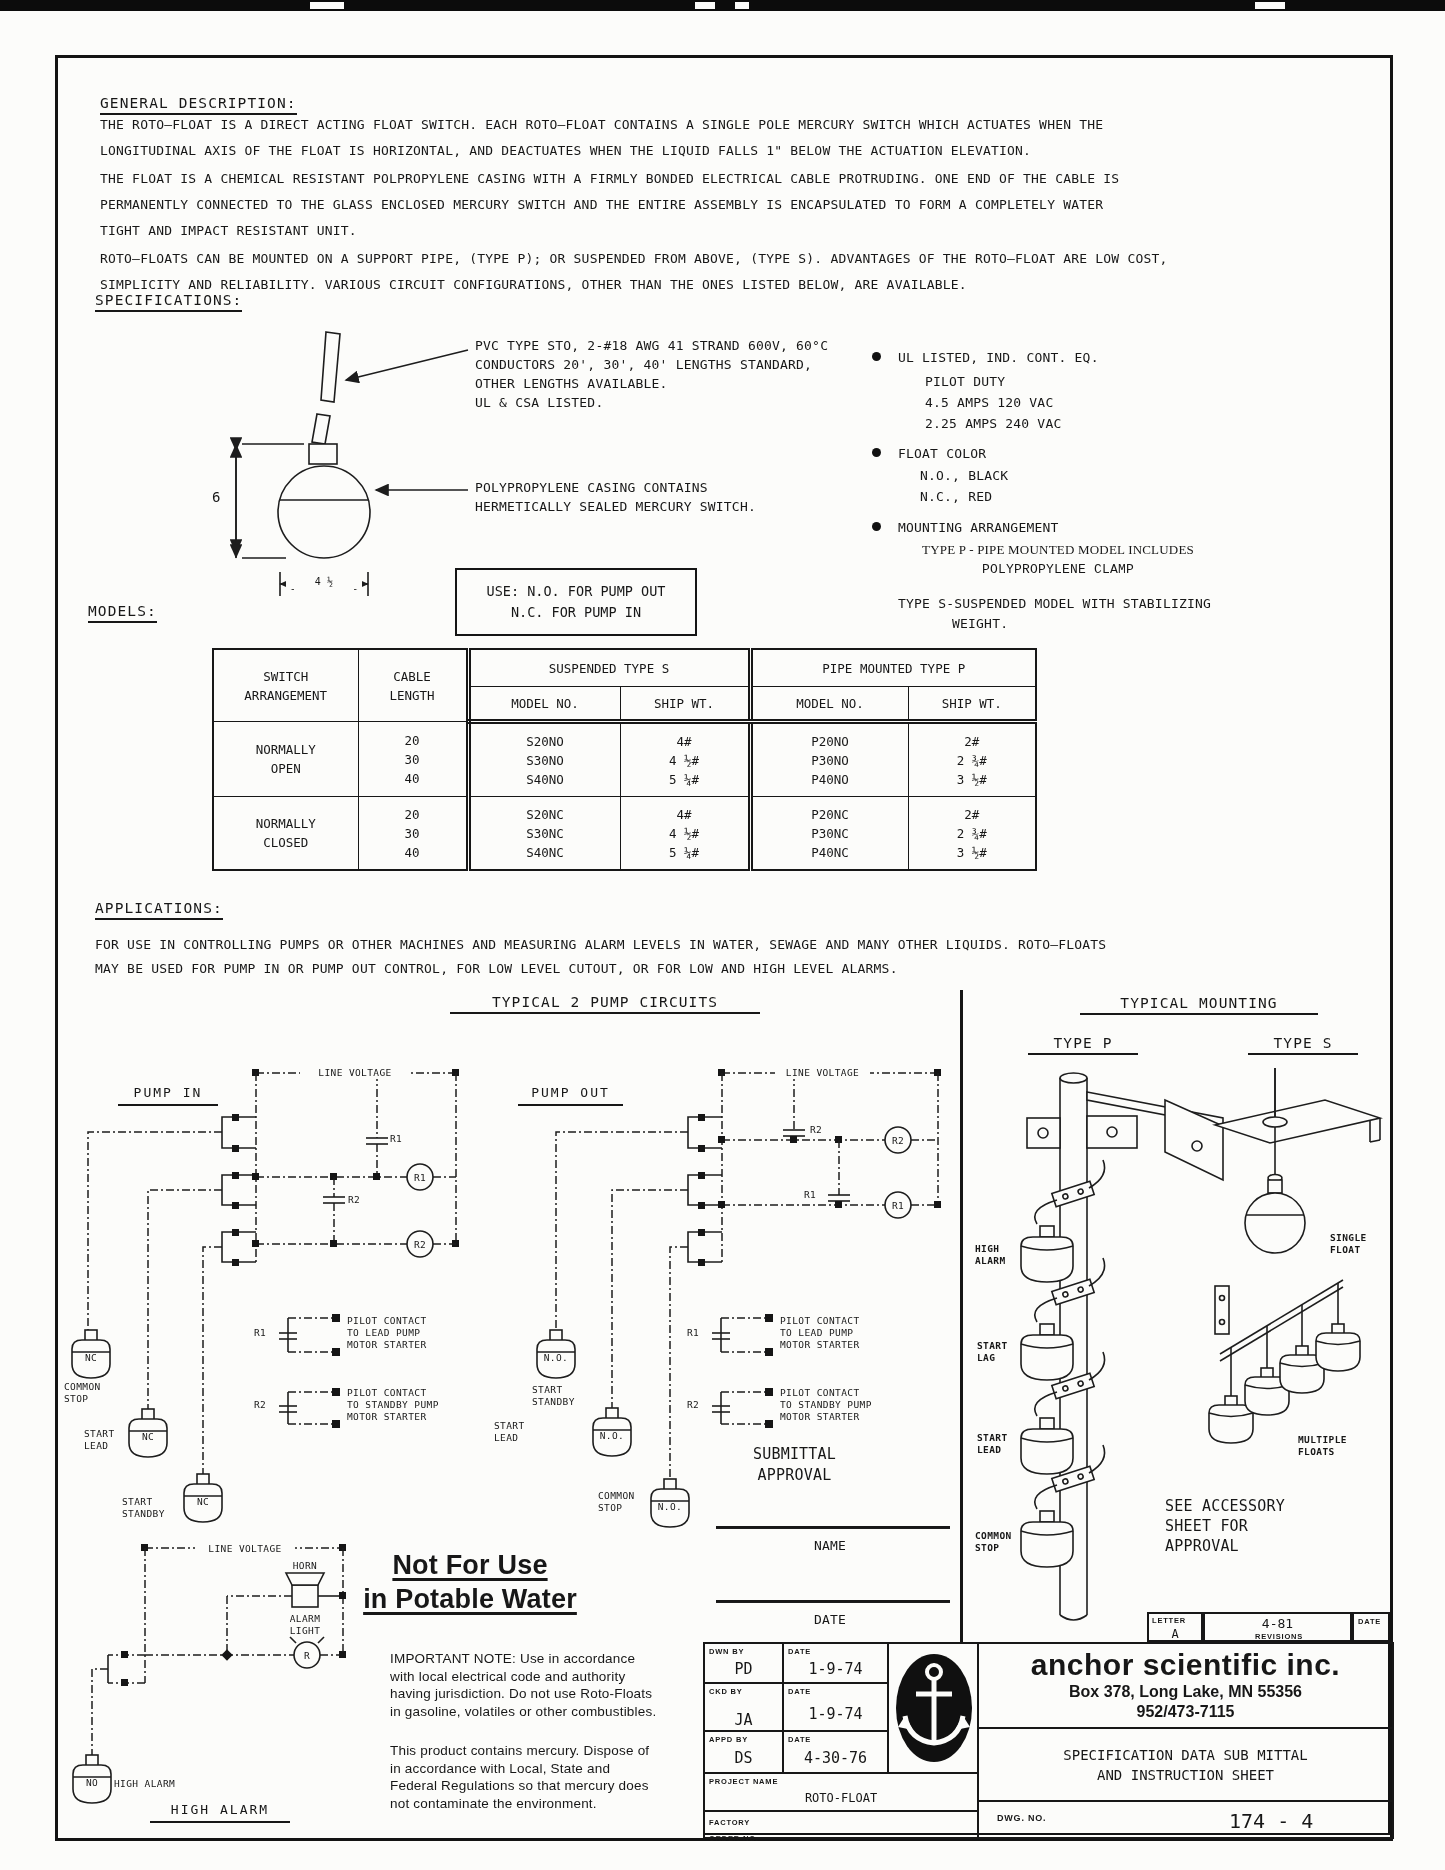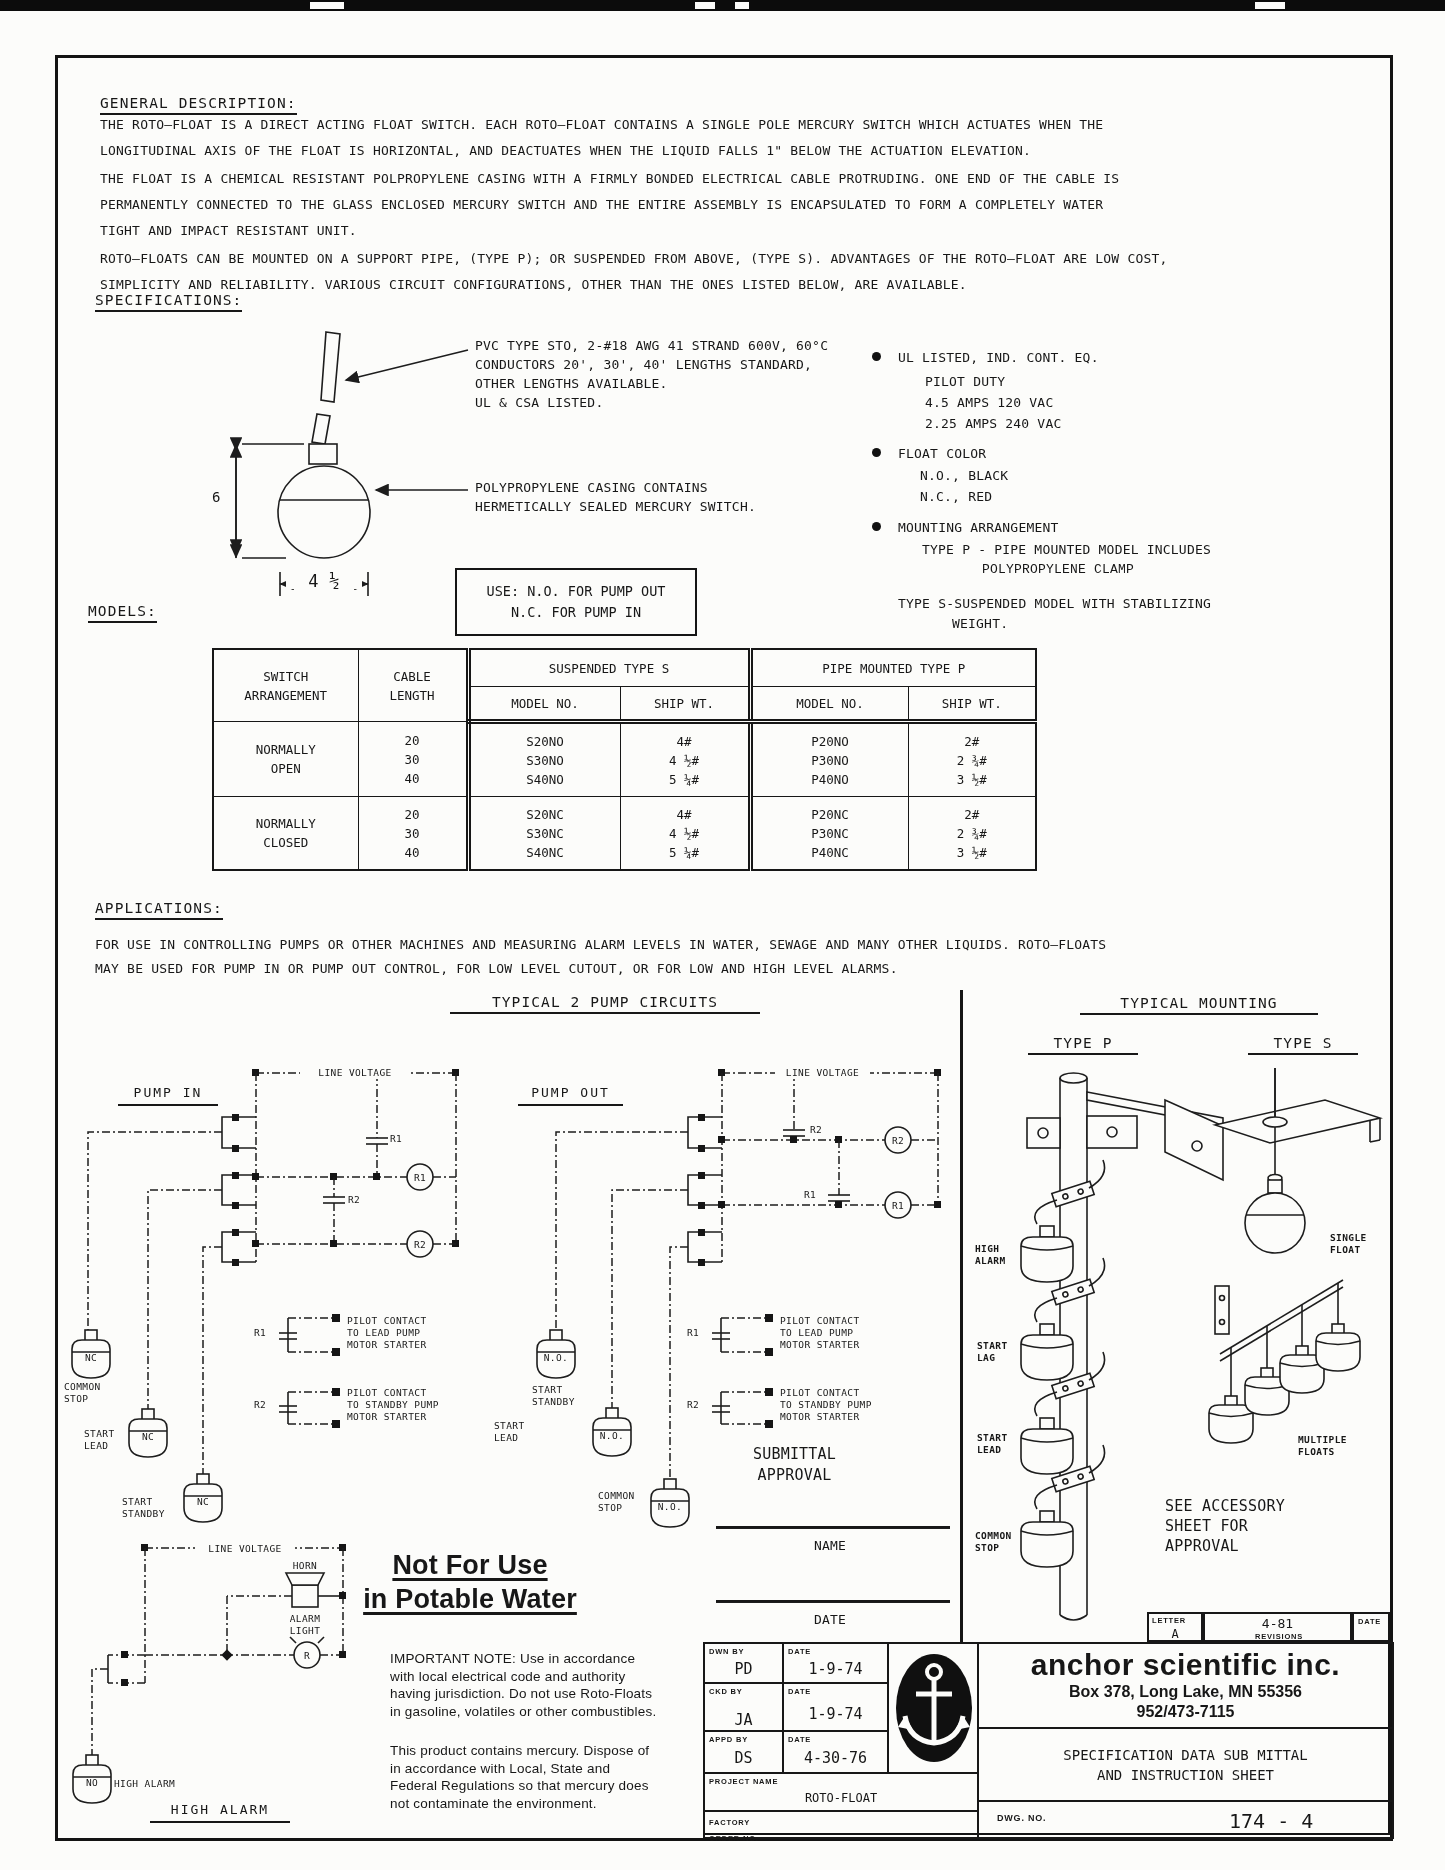--- a/index.html
+++ b/index.html
@@ -91,40 +91,40 @@
     <line class="ln" x1="80" y1="242" x2="80" y2="266"></line>
     <line class="ln" x1="168" y1="242" x2="168" y2="266"></line>
     <line class="ln" x1="92" y1="254" x2="81" y2="254" marker-end="url(#ah)"></line>
     <line class="ln" x1="156" y1="254" x2="167" y2="254" marker-end="url(#ah)"></line>
     <line class="ln" x1="36" y1="126" x2="36" y2="115" marker-end="url(#ah)"></line>
     <line class="ln" x1="36" y1="216" x2="36" y2="227" marker-end="url(#ah)"></line>
     <line class="ln" x1="268" y1="20" x2="146" y2="50" marker-end="url(#ah)"></line>
     <line class="ln" x1="268" y1="160" x2="176" y2="160" marker-end="url(#ah)"></line>
   </svg>
   <div class="t" style="left:212px;top:490px;font-size:14px;">6</div>
-  <div class="t c wbg" style="left:286px;top:574px;width:76px;font-size:17px;">4 ½</div>
+  <div class="t c wbg" style="left:286px;top:574px;width:76px;font-size:10px;">4 ½</div>
   <div class="t f13" style="left:475px;top:336px;width:400px;">PVC TYPE STO, 2-#18 AWG 41 STRAND 600V, 60°C
 CONDUCTORS 20', 30', 40' LENGTHS STANDARD,
 OTHER LENGTHS AVAILABLE.
 UL &amp; CSA LISTED.</div>
   <div class="t f13" style="left:475px;top:478px;width:400px;">POLYPROPYLENE CASING CONTAINS
 HERMETICALLY SEALED MERCURY SWITCH.</div>
 
   <span class="bullet" style="left:872px;top:352px;"></span>
   <div class="t f13" style="left:898px;top:348px;">UL LISTED, IND. CONT. EQ.</div>
   <div class="t f13" style="left:925px;top:372px;">PILOT DUTY</div>
   <div class="t f13" style="left:925px;top:393px;">4.5 AMPS  120 VAC</div>
   <div class="t f13" style="left:925px;top:414px;">2.25 AMPS  240 VAC</div>
   <span class="bullet" style="left:872px;top:448px;"></span>
   <div class="t f13" style="left:898px;top:444px;">FLOAT COLOR</div>
   <div class="t f13" style="left:920px;top:466px;">N.O., BLACK</div>
   <div class="t f13" style="left:920px;top:487px;">N.C., RED</div>
   <span class="bullet" style="left:872px;top:522px;"></span>
   <div class="t f13" style="left:898px;top:518px;">MOUNTING ARRANGEMENT</div>
-  <div class="t f13" style="left:922px;top:540px;">TYPE P - PIPE MOUNTED MODEL INCLUDES</div>
+  <div class="t f13" style="left:922px;top:540px;font-family:Liberation Serif, serif;">TYPE P - PIPE MOUNTED MODEL INCLUDES</div>
   <div class="t f13" style="left:982px;top:560px;font-family:Liberation Mono, monospace;">POLYPROPYLENE CLAMP</div>
   <div class="t f13" style="left:898px;top:594px;">TYPE S-SUSPENDED MODEL WITH STABILIZING</div>
   <div class="t f13" style="left:952px;top:614px;">WEIGHT.</div>
 
   <div class="usebox">
     <div>USE: N.O. FOR PUMP OUT
 N.C. FOR PUMP IN</div>
   </div>
 
   <div class="t h u" style="left:88px;top:604px;">MODELS:</div>

